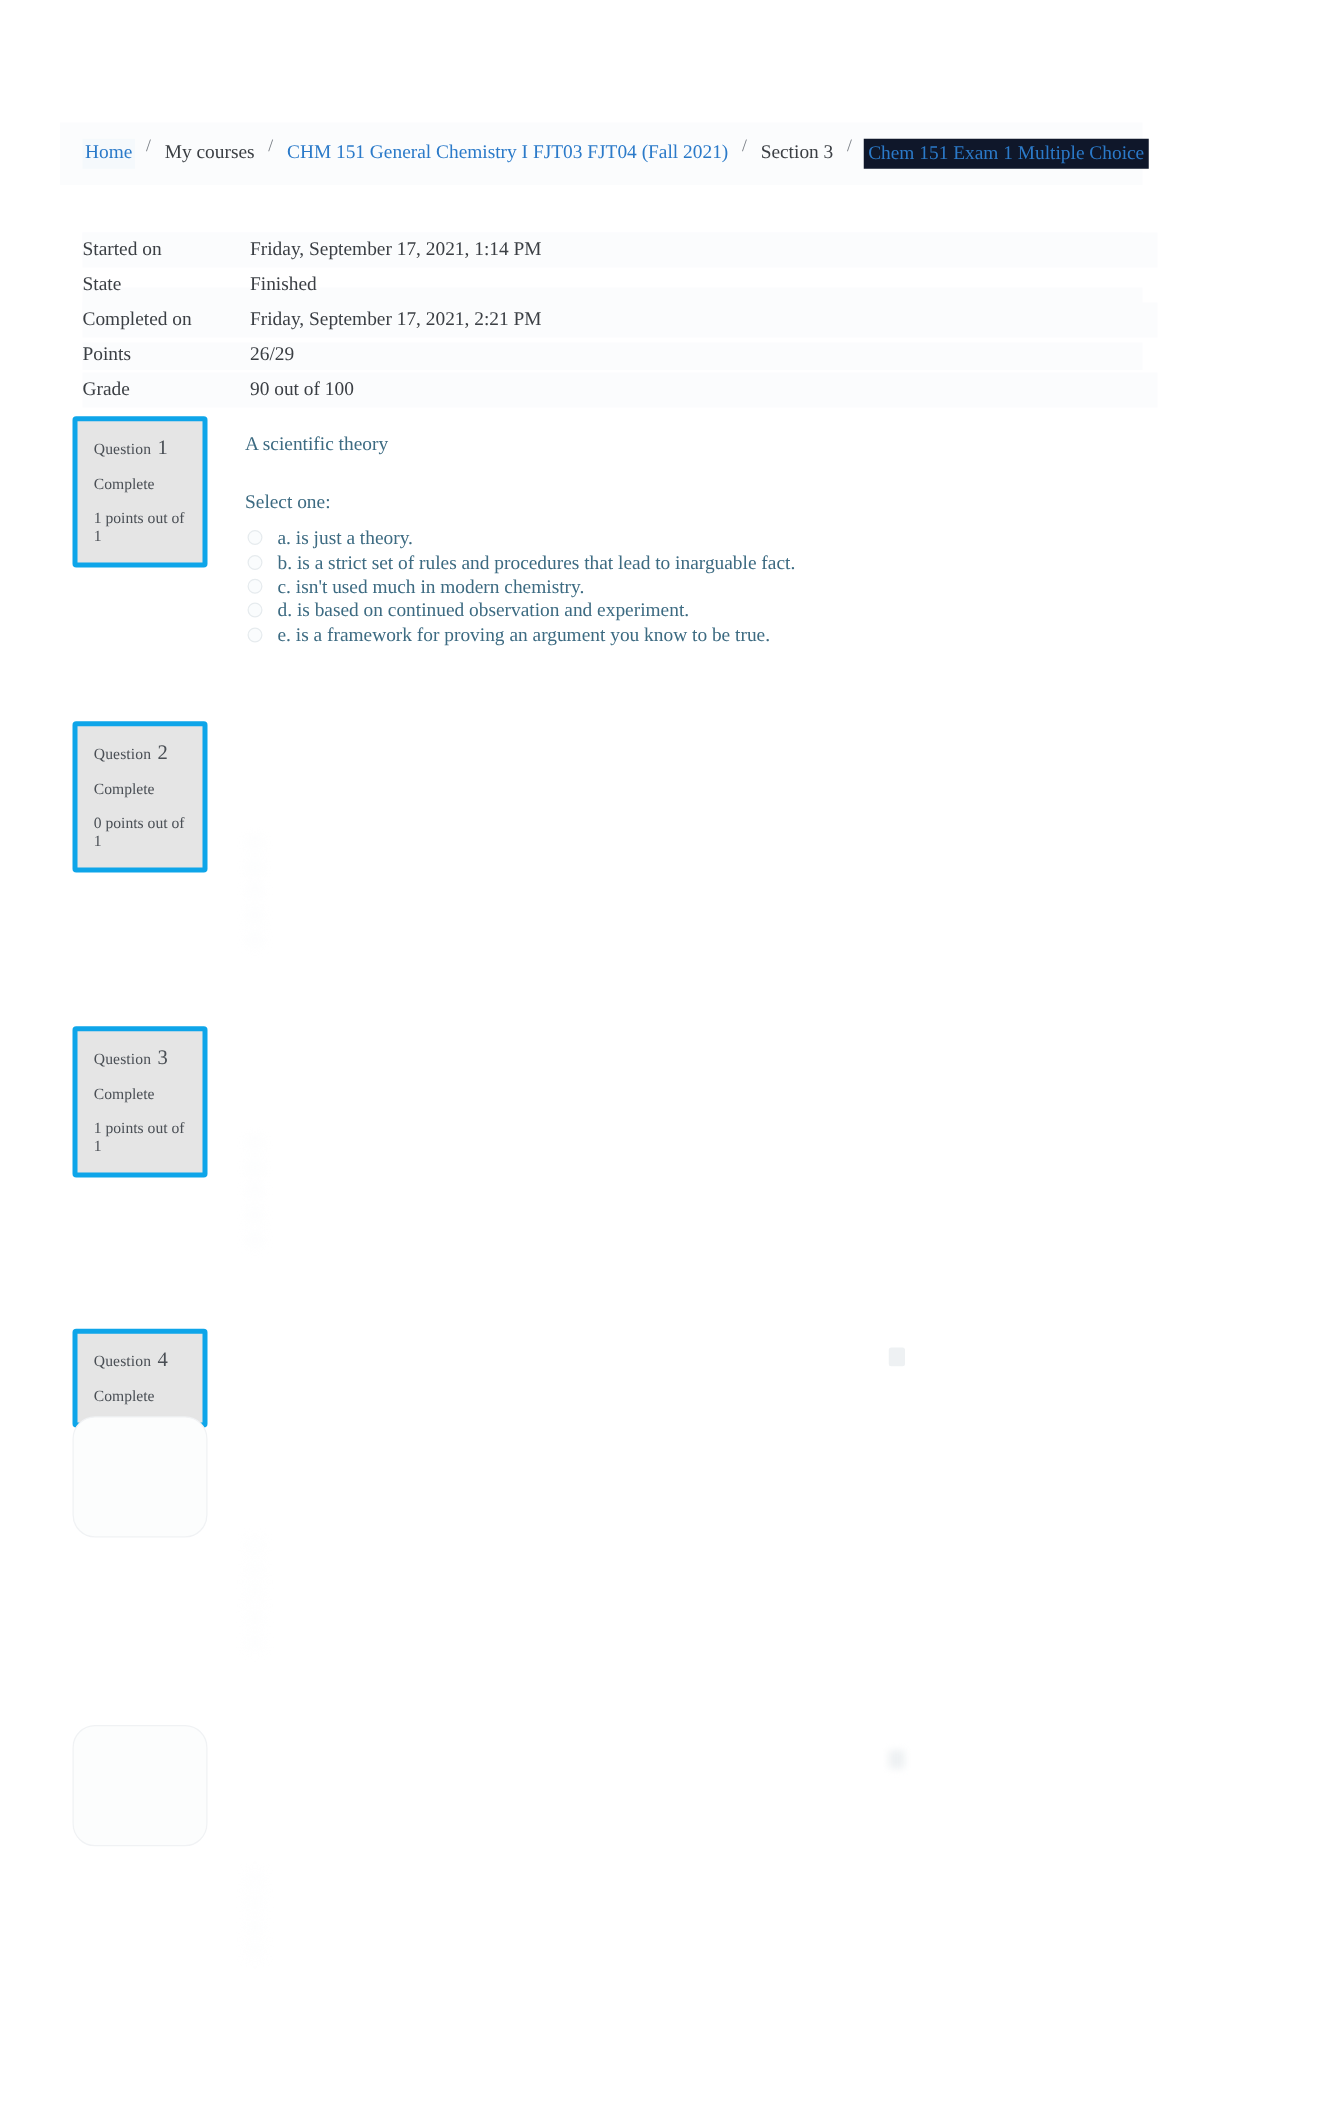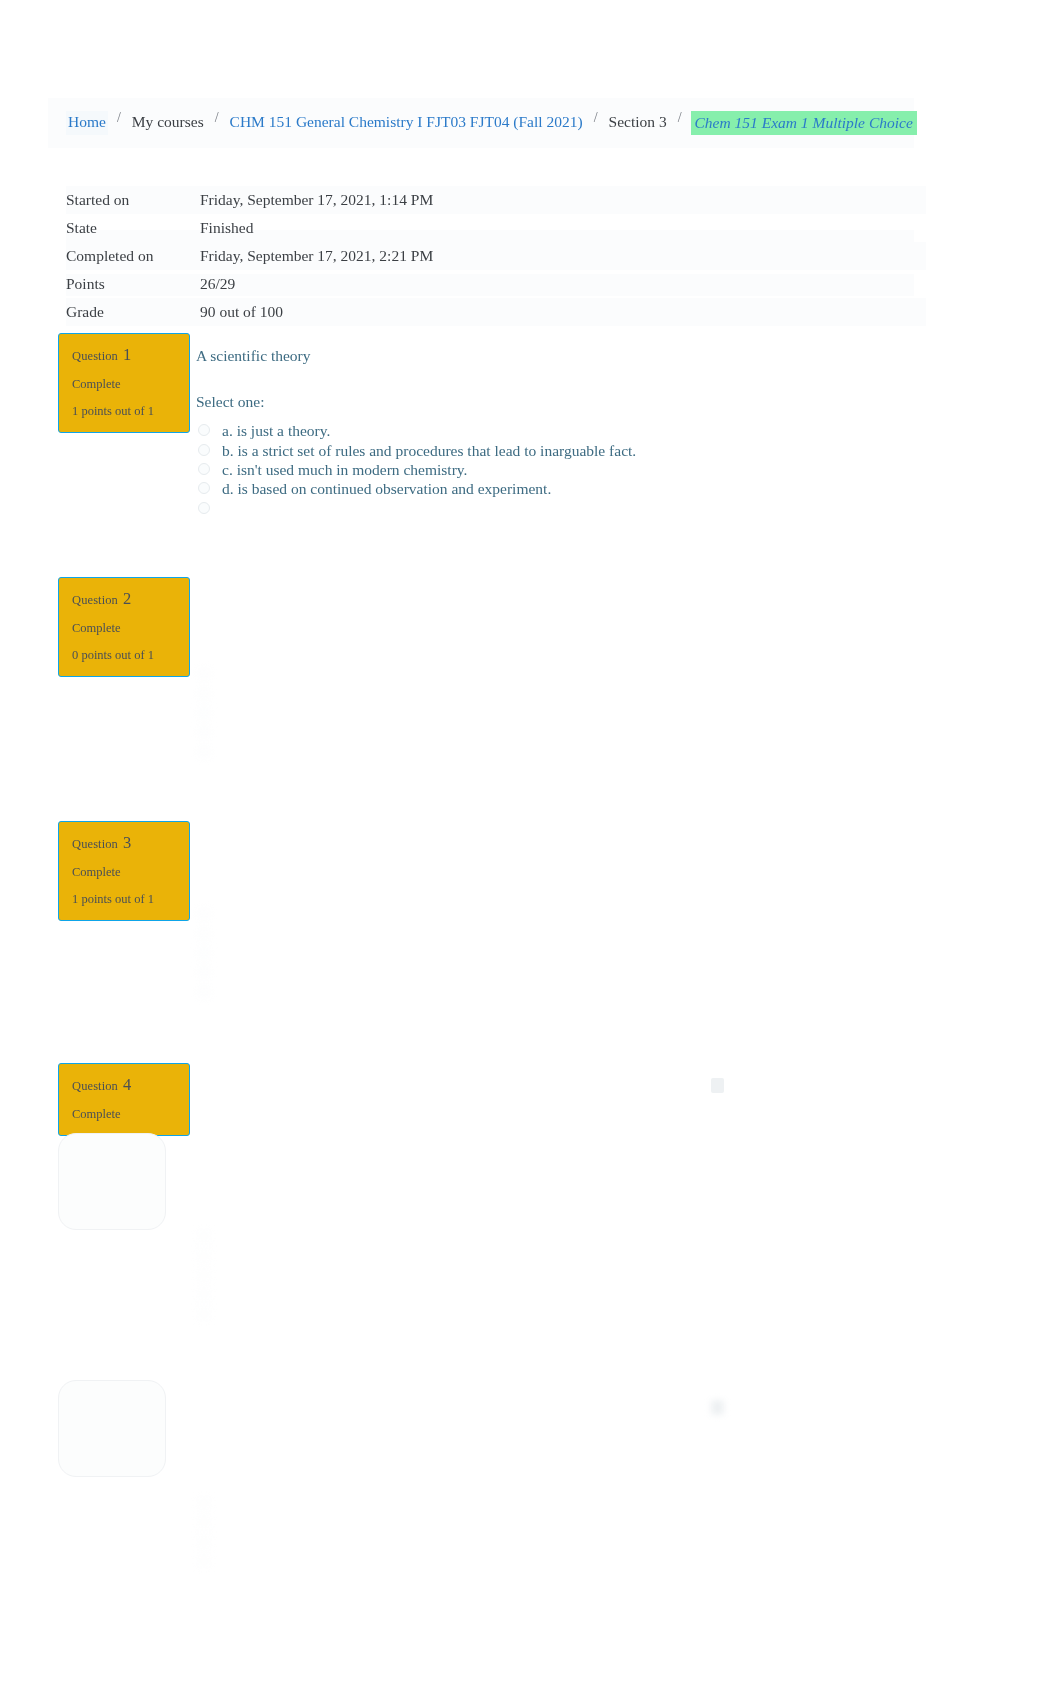--- a/index.html
+++ b/index.html
@@ -34,23 +34,22 @@
     white-space: nowrap;
   }
   .crumb {
     color: #2b7ac9;
     text-decoration: none;
     padding: 3px 2px;
   }
   .crumb.plain { color: #3b3f44; }
   .crumb.last {
     color: #2b7ac9;
-    background: #86efac;
+    background: #0f172a;
     padding: 4px 4px 5px 4px;
-    font-style: italic;
   }
   .crumb.home { background: #f5f9fc; }
   .crumb-sep {
     color: #767b82;
     margin: 0 9px;
     font-size: 14px;
   }
 
   
   .band {
@@ -80,23 +79,23 @@
     color: #3b3f44;
   }
   .summary tr:nth-child(odd) { background: #fbfcfd; }
   .summary td { padding-left: 0; }
 
   
   .qblock { position: absolute; }
   .qinfo {
     position: absolute;
     left: 58px;
-    width: 132px;
-    background: #eab308;
-    border: 1px solid #0ea5e9;
+    width: 108px;
+    background: #e5e5e5;
+    border: 4px solid #0ea5e9;
     border-radius: 3px;
     padding: 11px 13px 13px 13px;
   }
   .qinfo .qnum {
     font-size: 12.5px;
     color: #4a4f55;
     letter-spacing: .1px;
     white-space: nowrap;
   }
   .qinfo .qnum b {
@@ -235,20 +234,21 @@
         <label class="answer">
           <span class="radio"></span>
           <span class="atext"><span>c.</span> <span>isn't used much in modern chemistry.</span></span>
         </label>
         <label class="answer">
           <span class="radio"></span>
           <span class="atext"><span>d.</span> <span>is based on continued observation and experiment.</span></span>
         </label>
         <label class="answer">
           <span class="radio"></span>
+          <span class="atext"><span>e.</span> <span>is a framework for proving an argument you know to be true.</span></span>
         </label>
       </div>
     </div>
   </div>
 
   <div class="qblock">
     <div class="qinfo" style="top:577px;">
       <div class="qnum">
         <span>Question</span><b>2</b>
       </div>

